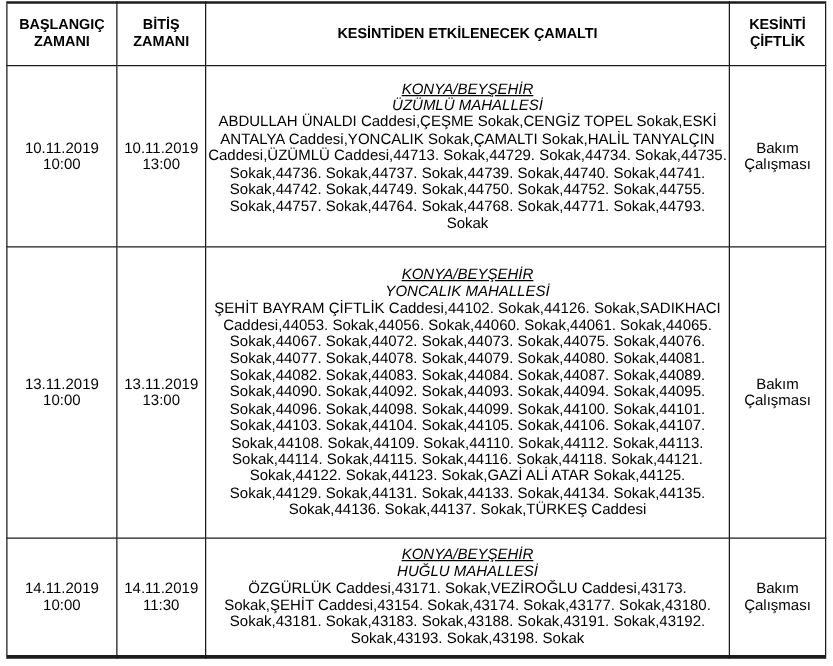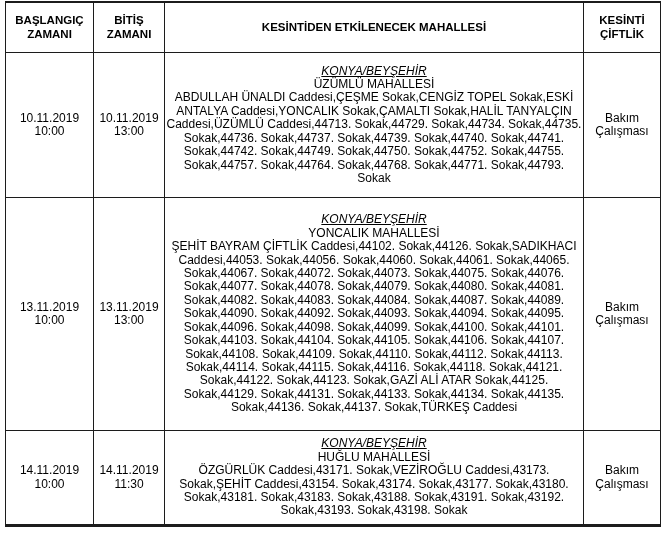--- a/index.html
+++ b/index.html
@@ -55,20 +55,21 @@
   tr.r1 td { height: 140px; }
   tr.r2 td { height: 228px; }
   tr.r3 td { height: 89px; }
   .region {
     display: block;
     font-style: italic;
     text-decoration: underline;
   }
   .hood {
     display: block;
+    font-style: italic;
   }
   .streets {
     display: block;
   }
   .dt-date, .dt-time {
     display: block;
   }
 </style>
 </head>
 <body>
@@ -78,21 +79,21 @@
     <colgroup>
       <col style="width:88px">
       <col style="width:71px">
       <col style="width:419px">
       <col style="width:77px">
     </colgroup>
     <thead>
       <tr>
         <th>BAŞLANGIÇ ZAMANI</th>
         <th>BİTİŞ ZAMANI</th>
-        <th>KESİNTİDEN ETKİLENECEK MAHALLESİ</th>
+        <th>KESİNTİDEN ETKİLENECEK ÇAMALTI</th>
         <th>KESİNTİ ÇİFTLİK</th>
       </tr>
     </thead>
     <tbody>
       <tr class="r1">
         <td>
           <span class="dt-date">10.11.2019</span>
           <span class="dt-time">10:00</span>
         </td>
         <td>

